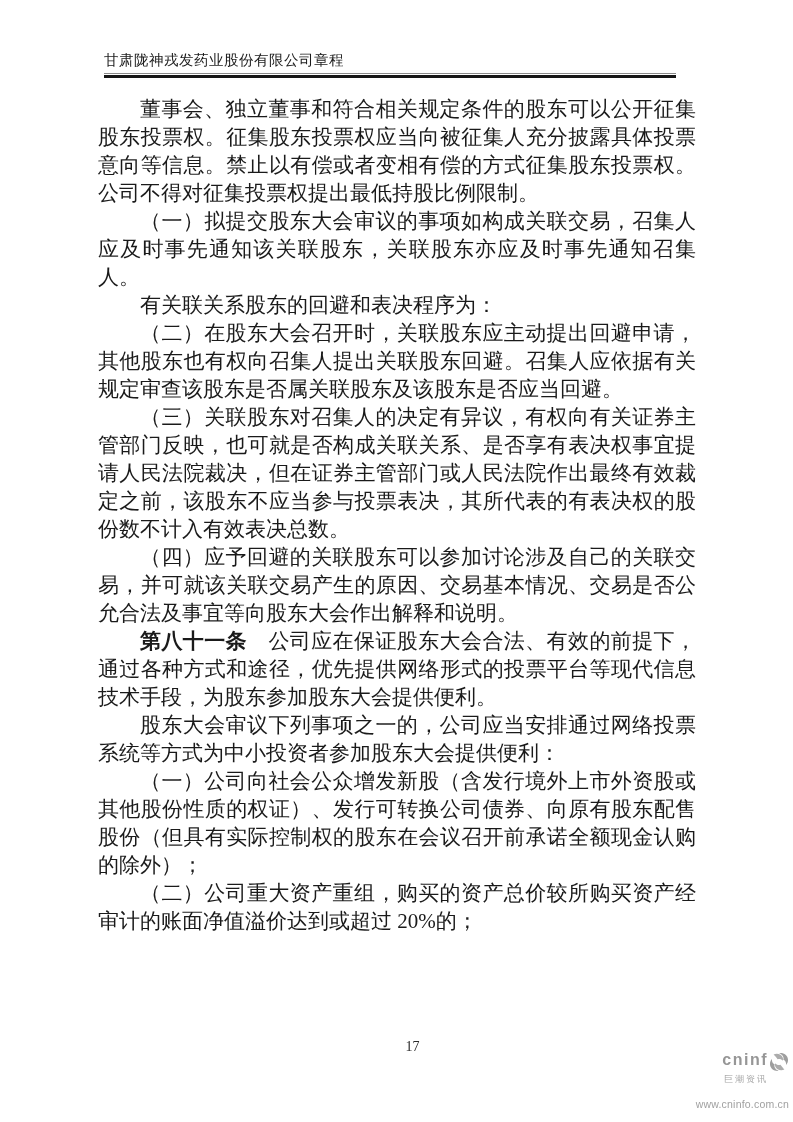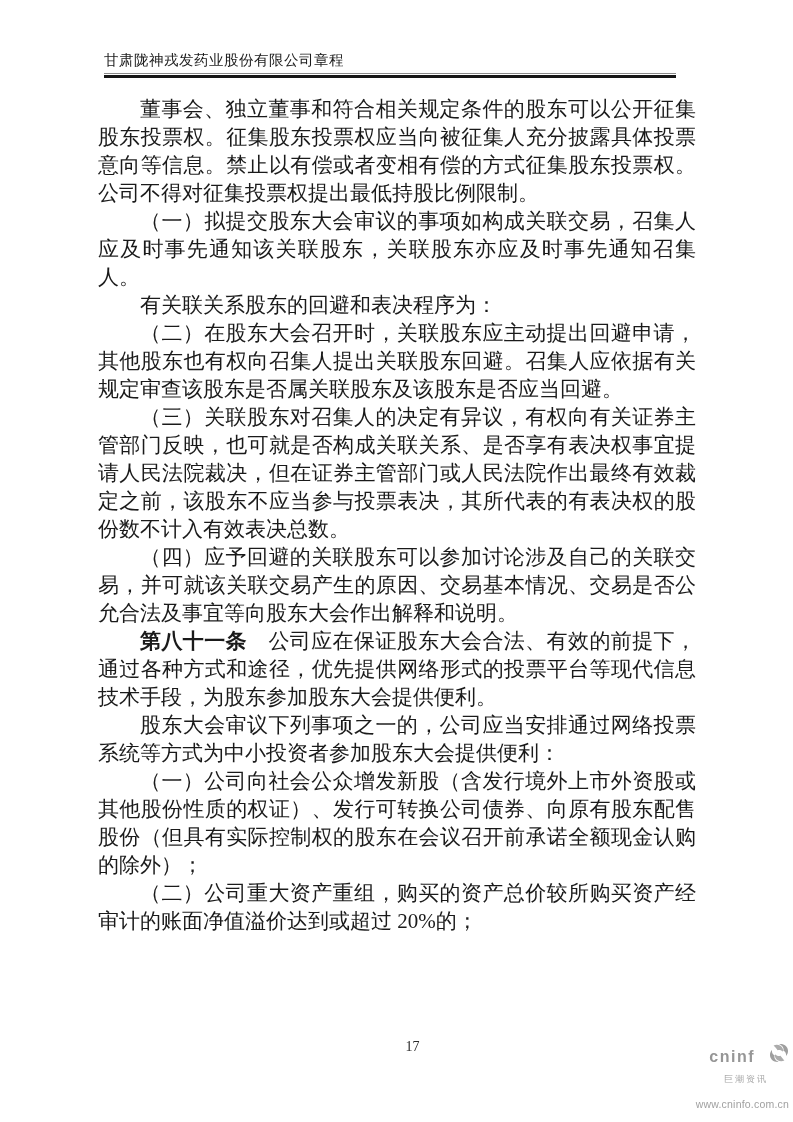--- a/index.html
+++ b/index.html
@@ -53,36 +53,36 @@
     right: 4px;
     bottom: 13px;
     width: 120px;
     text-align: right;
     font-family: "Liberation Sans", "DejaVu Sans", sans-serif;
     color: #9e9e9e;
     line-height: 1;
   }
   .cninfo-top {
     display: flex;
-    align-items: flex-end;
+    align-items: flex-start;
     justify-content: flex-end;
-    gap: 14px;
+    gap: 1px;
   }
   .cninfo-text {
     font-weight: bold;
     font-size: 16px;
     letter-spacing: 1.5px;
     color: #969696;
   }
   .cninfo-swirl { width: 20px; height: 20px; margin-bottom: 2px; }
   .cninfo-name {
     font-size: 9px;
     letter-spacing: 2px;
     color: #a6a6a6;
-    margin: 10px 21px 0 0;
+    margin: 1px 21px 0 0;
   }
   .cninfo-url {
     font-size: 10.5px;
     color: #a0a0a0;
     margin-top: 15px;
     letter-spacing: 0.2px;
   }
 </style>
 </head>
 <body>

